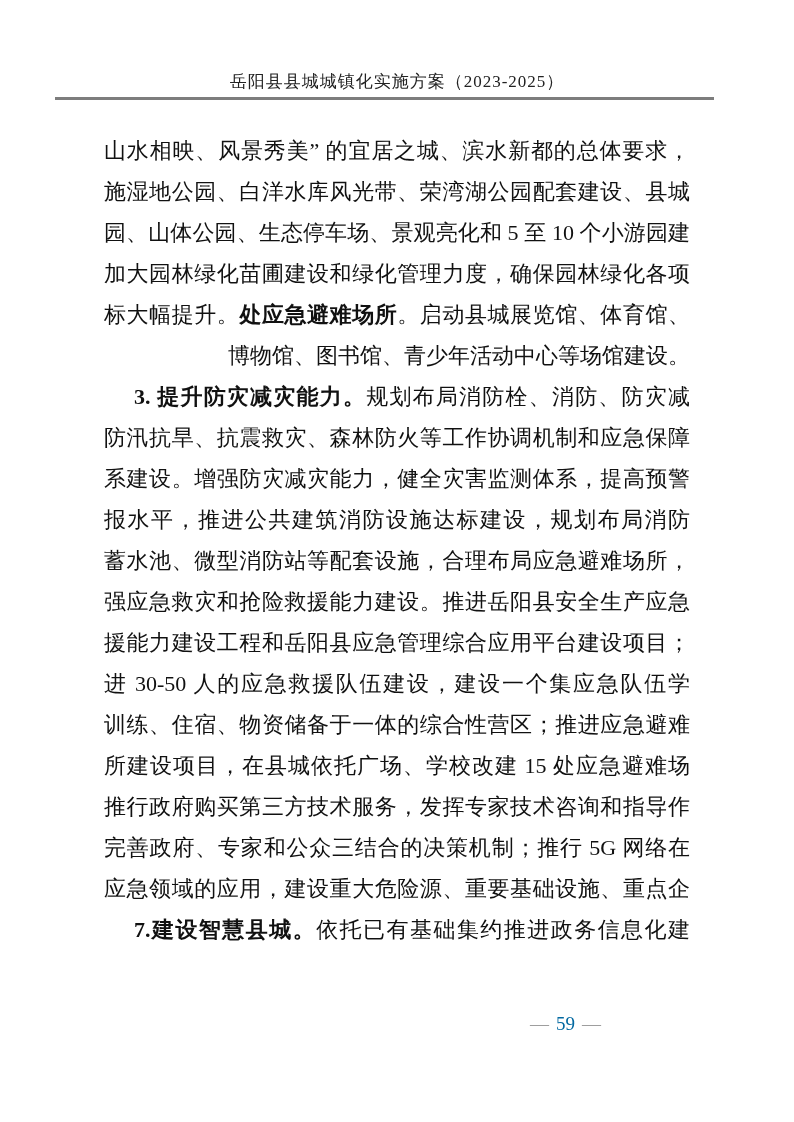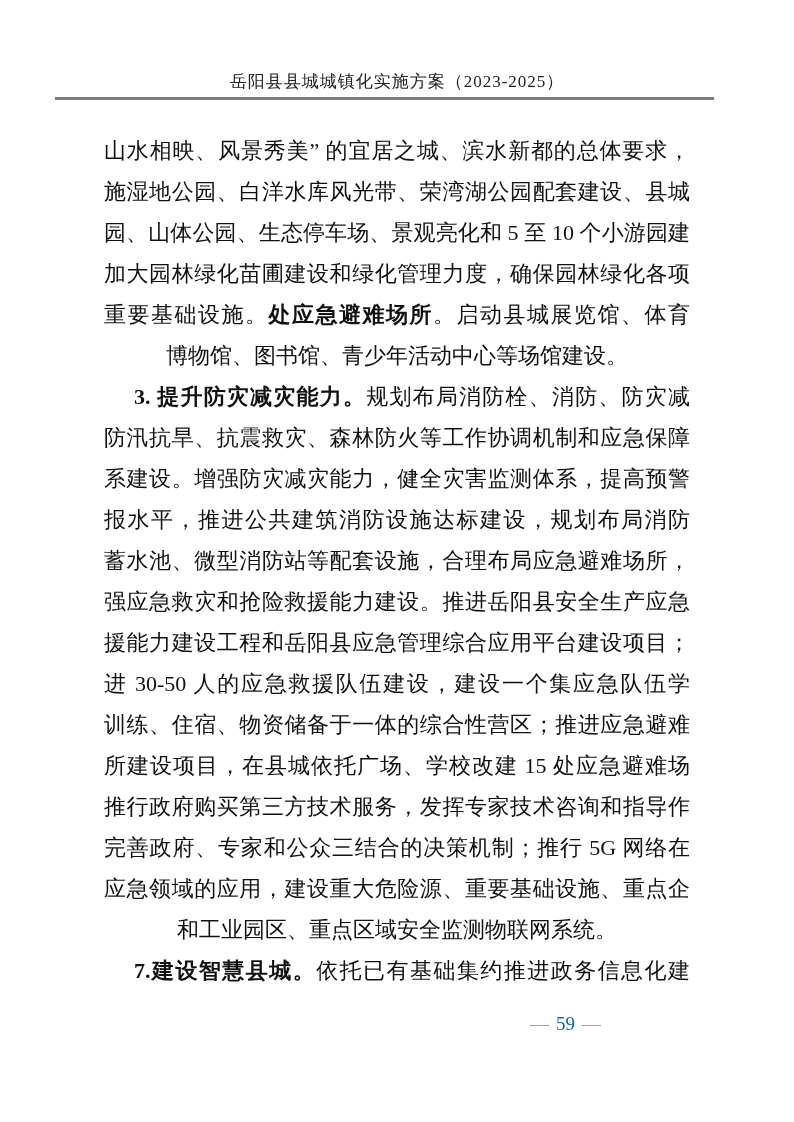--- a/index.html
+++ b/index.html
@@ -43,21 +43,21 @@
     left: 104px;
     width: 586px;
   }
   .line {
     height: 41px;
     line-height: 41px;
     font-size: 22px;
     color: #111111;
     white-space: nowrap;
     overflow: hidden;
-    text-align: center;
+    text-align: right;
   }
   .line.just {
     white-space: normal;
     text-align: justify;
     text-align-last: justify;
     text-justify: inter-character;
   }
   .line.indent {
     padding-left: 30px;
   }
@@ -89,36 +89,35 @@
 
   <div class="header-title">岳阳县县城城镇化实施方案（2023-2025）</div>
 
   <div class="header-rule"></div>
 
   <div class="doc-body" id="doc-body">
       <div class="line just"><span>山水相映、风景秀美” 的宜居之城、滨水新都的总体要求，实</span></div>
       <div class="line just"><span>施湿地公园、白洋水库风光带、荣湾湖公园配套建设、县城公</span></div>
       <div class="line just"><span>园、山体公园、生态停车场、景观亮化和 5 至 10 个小游园建设。</span></div>
       <div class="line just"><span>加大园林绿化苗圃建设和绿化管理力度，确保园林绿化各项指</span></div>
-      <div class="line just"><span>重要基础设施。</span><span class="seg-bold">处应急避难场所</span><span>。启动县城展览馆、体育馆、</span></div>
+      <div class="line just"><span>标大幅提升。</span><span class="seg-bold">处应急避难场所</span><span>。启动县城展览馆、体育馆、</span></div>
       <div class="line"><span>博物馆、图书馆、青少年活动中心等场馆建设。</span></div>
       <div class="line just indent"><span class="seg-bold">3. 提升防灾减灾能力。</span><span>规划布局消防栓、消防、防灾减灾、</span></div>
       <div class="line just"><span>防汛抗旱、抗震救灾、森林防火等工作协调机制和应急保障体</span></div>
       <div class="line just"><span>系建设。增强防灾减灾能力，健全灾害监测体系，提高预警预</span></div>
       <div class="line just"><span>报水平，推进公共建筑消防设施达标建设，规划布局消防栓、</span></div>
       <div class="line just"><span>蓄水池、微型消防站等配套设施，合理布局应急避难场所，加</span></div>
       <div class="line just"><span>强应急救灾和抢险救援能力建设。推进岳阳县安全生产应急救</span></div>
       <div class="line just"><span>援能力建设工程和岳阳县应急管理综合应用平台建设项目；推</span></div>
       <div class="line just"><span>进 30-50 人的应急救援队伍建设，建设一个集应急队伍学习、</span></div>
       <div class="line just"><span>训练、住宿、物资储备于一体的综合性营区；推进应急避难场</span></div>
       <div class="line just"><span>所建设项目，在县城依托广场、学校改建 15 处应急避难场所；</span></div>
       <div class="line just"><span>推行政府购买第三方技术服务，发挥专家技术咨询和指导作用，</span></div>
       <div class="line just"><span>完善政府、专家和公众三结合的决策机制；推行 5G 网络在安全</span></div>
       <div class="line just"><span>应急领域的应用，建设重大危险源、重要基础设施、重点企业</span></div>
-      <div class="line"><span>和工业园区、重点区域安全监测物联网系统。</span></div>
       <div class="line just indent"><span class="seg-bold">7.建设智慧县城。</span><span>依托已有基础集约推进政务信息化建设，</span></div>
     </div>
 
   <div class="footer">
     <span class="dash">—</span><span class="num">59</span><span class="dash">—</span>
   </div>
 
 </div>
 
 </body></html>

